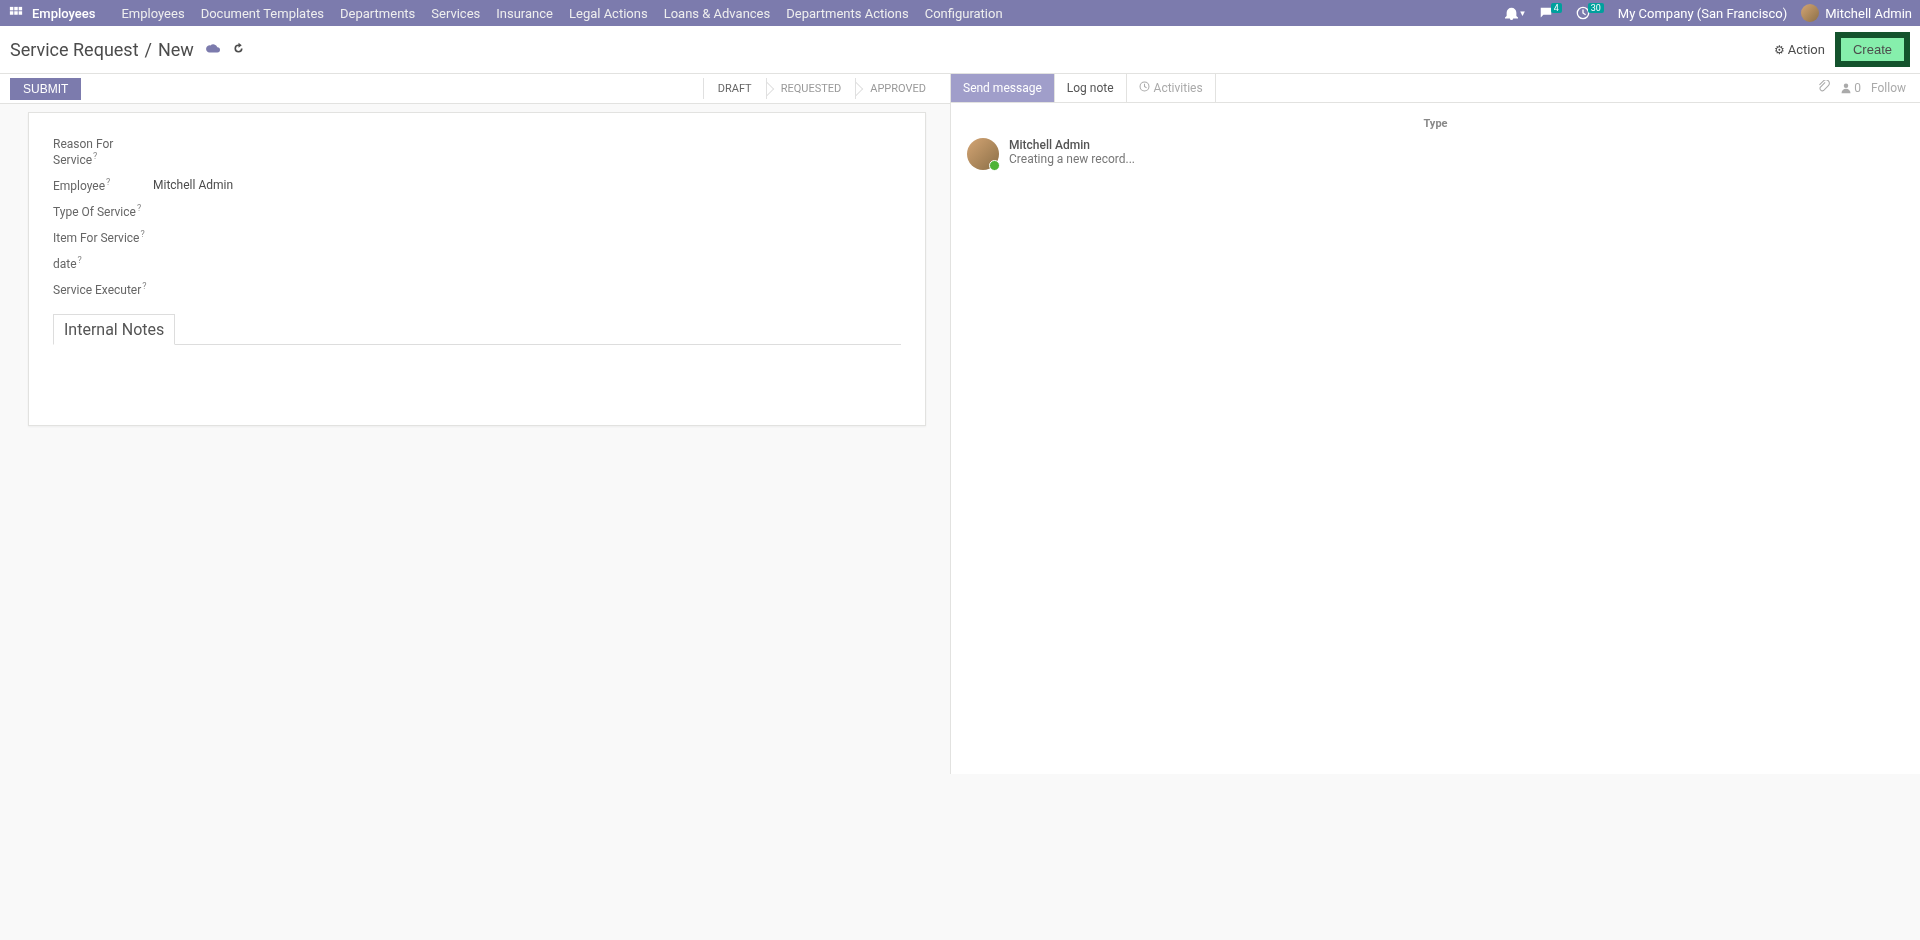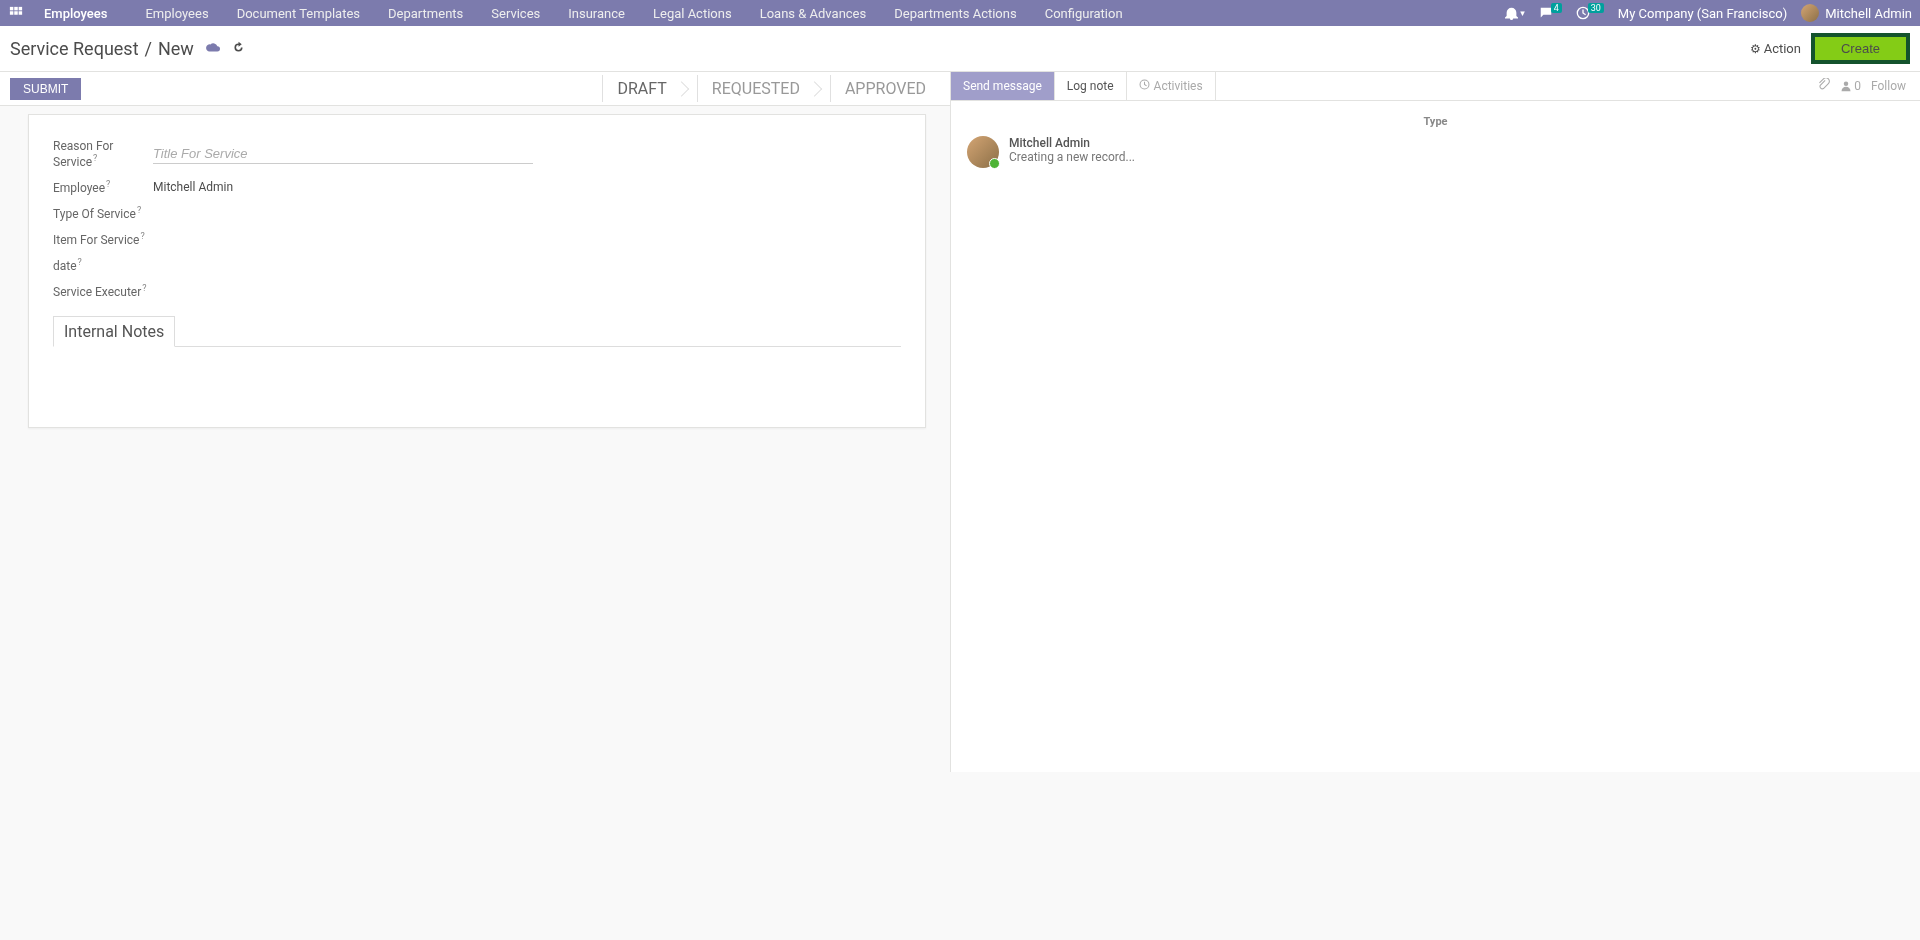--- a/index.html
+++ b/index.html
@@ -1,42 +1,42 @@
 <!DOCTYPE html>
 <html><head>
 <meta charset="utf-8">
 <style>
 * { box-sizing: border-box; margin: 0; padding: 0; }
 body { font-family: -apple-system, BlinkMacSystemFont, "Segoe UI", Roboto, "Helvetica Neue", Arial, sans-serif; font-size: 13px; color: #4c4c4c; background: #f9f9f9; }
 .topnav { background: #7c7bad; color: #fff; height: 26px; display: flex; align-items: center; padding: 0 8px; font-size: 13px; }
-.topnav-left { display: flex; align-items: center; gap: 12px; }
+.topnav-left { display: flex; align-items: center; gap: 0; }
 .app-icon { width: 16px; height: 16px; display: inline-flex; align-items: center; justify-content: center; margin-right: 8px; }
 .app-icon svg { fill: #fff; }
 .app-name { font-weight: 500; margin-right: 18px; cursor: pointer; }
 .nav-item { padding: 0 8px; cursor: pointer; color: #eee; }
 .topnav-right { margin-left: auto; display: flex; align-items: center; gap: 14px; }
 .icon-btn { position: relative; cursor: pointer; display: flex; align-items: center; }
 .badge { background: #00a09d; color: #fff; font-size: 9px; padding: 0 3px; border-radius: 2px; position: relative; top: -5px; margin-left: -2px; }
 .company-name { cursor: pointer; }
 .user-section { display: flex; align-items: center; gap: 6px; cursor: pointer; }
 .avatar-sm { width: 18px; height: 18px; border-radius: 50%; background: linear-gradient(135deg,#d4a574,#8b6f47); }
 
 .control-panel { background: #fff; border-bottom: 1px solid #e2e2e0; display: flex; align-items: center; padding: 6px 10px; min-height: 46px; }
 .breadcrumb { display: flex; align-items: center; gap: 6px; font-size: 18px; color: #4c4c4c; }
 .breadcrumb-sep { color: #4c4c4c; }
 .bc-icon { font-size: 13px; color: #7c7bad; cursor: pointer; margin-left: 6px; }
 .cp-right { margin-left: auto; display: flex; align-items: center; gap: 10px; }
 .action-btn { display: flex; align-items: center; gap: 3px; cursor: pointer; color: #4c4c4c; font-size: 13px; }
 .gear-icon { font-size: 12px; }
-.btn-create { border: 4px solid #14532d; background: #84cc16; padding: 4px 26px; cursor: pointer; font-size: 13px; color: #4c4c4c; }
+.btn-create { border: 6px solid #14532d; background: #86efac; padding: 4px 12px; cursor: pointer; font-size: 13px; color: #4c4c4c; }
 
 .statusbar-row { background: #fff; border-bottom: 1px solid #e2e2e0; display: flex; align-items: center; padding: 3px 10px 3px 10px; min-height: 30px; }
 .btn-submit { background: #7c7bad; color: #fff; border: 1px solid #7c7bad; padding: 3px 12px; cursor: pointer; font-size: 12px; text-transform: uppercase; text-align: right; }
 .status-steps { margin-left: auto; display: flex; align-items: center; }
-.step { padding: 4px 14px; font-size: 16px; color: #999; border-left: 1px solid #e0e0e0; position: relative; text-transform: uppercase; margin-left: 16px; }
+.step { padding: 4px 14px; font-size: 11px; color: #999; border-left: 1px solid #e0e0e0; position: relative; text-transform: uppercase; }
 .step.active { color: #666; }
 .step::after { content: ""; position: absolute; right: -6px; top: 50%; transform: translateY(-50%) rotate(45deg); width: 10px; height: 10px; border-top: 1px solid #e0e0e0; border-right: 1px solid #e0e0e0; background: #fff; }
 .step:last-child::after { display: none; }
 
 .main-wrap { display: flex; }
 .form-area { flex: 0 0 950px; padding: 0 0 0 0; }
 .form-sheet { background: #fff; border: 1px solid #e2e2e0; margin: 8px 24px 8px 28px; min-width: 650px; padding: 24px 24px 80px 24px; box-shadow: 0 1px 2px rgba(0,0,0,0.05); }
 .form-row { display: flex; align-items: center; margin-bottom: 10px; }
 .form-label { width: 100px; font-size: 12px; color: #666; position: relative; }
 .help-mark { font-size: 9px; color: #888; vertical-align: super; margin-left: 1px; }
@@ -151,21 +151,20 @@
         <div class="step">REQUESTED</div>
         <div class="step">APPROVED</div>
       </div>
     </div>
 
     <div class="form-sheet">
       <div class="form-row">
         <div class="form-label">
           <span>Reason For Service</span><span class="help-mark">?</span>
         </div>
-        <input class="title-input" placeholder="Title For Service" style="">
       </div>
       <div class="form-row">
         <div class="form-label">
           <span>Employee</span><span class="help-mark">?</span>
         </div>
         <div class="field-val">Mitchell Admin</div>
       </div>
       <div class="form-row">
         <div class="form-label">
           <span>Type Of Service</span><span class="help-mark">?</span>

